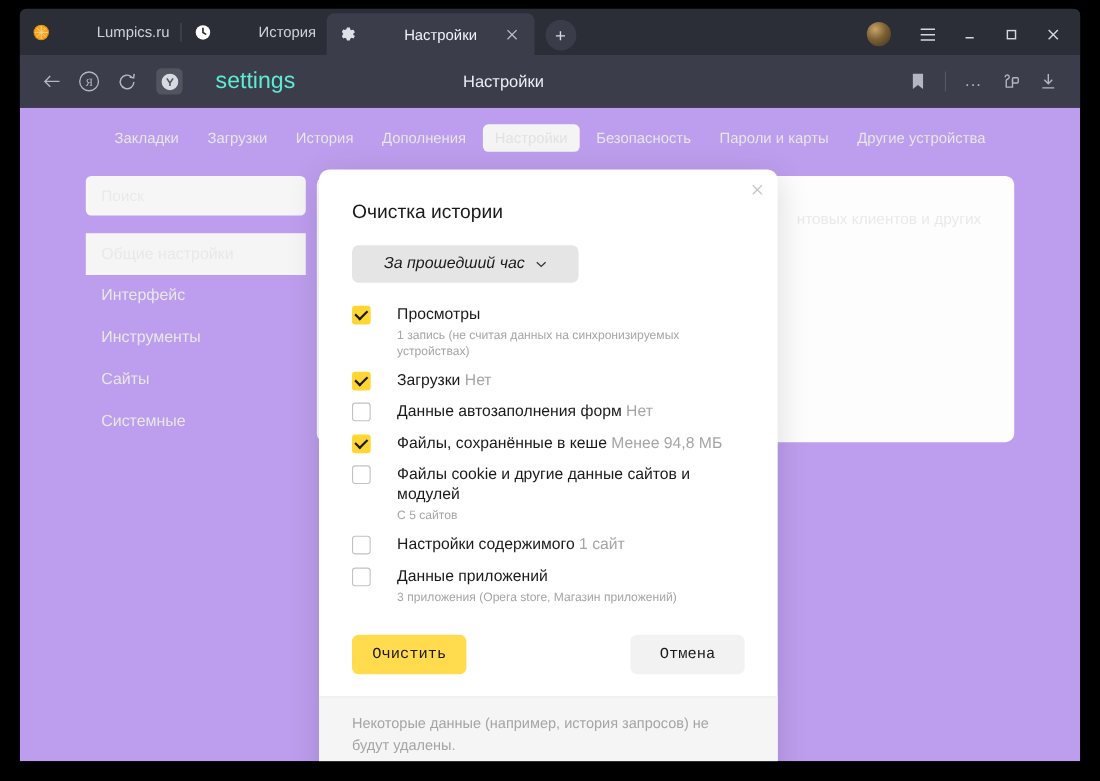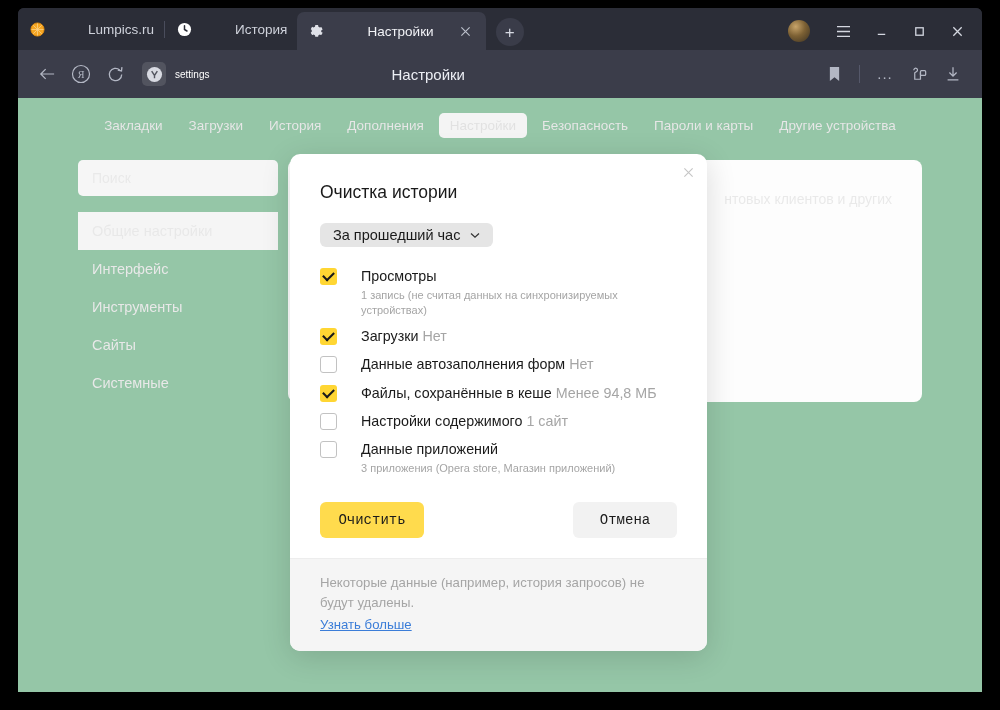--- a/index.html
+++ b/index.html
@@ -126,43 +126,44 @@
     flex: none;
   }
   #site-badge {
     width: 24px; height: 24px;
     border-radius: 5px;
     background: #52545f;
     display: flex; align-items: center; justify-content: center;
     flex: none;
   }
   #url-text {
-    color: #ffffff;
-    font-size: 10px;
+    color: #5eead4;
+    font-size: 21px;
+    margin-left: 21px;
   }
   #page-title-center {
     flex: 1 1 auto;
     text-align: center;
     color: #eceef4;
     font-size: 15px;
     padding-right: 170px;
   }
   #addr-right {
     display: flex; align-items: center; gap: 0;
     flex: none;
   }
   .addr-sep {
     width: 1px; height: 18px; background: #55586a; margin: 0 8px;
   }
 
   
   #page {
     position: relative;
     height: 594px;
-    background: #15803d;
+    background: #6d28d9;
     overflow: hidden;
   }
   #settings-nav {
     display: flex;
     justify-content: center;
     gap: 4px;
     padding-top: 15px;
   }
   .nav-item {
     font-size: 13.5px;
@@ -254,25 +255,26 @@
     font-size: 17.5px;
     color: #1a1a1a;
     margin-bottom: 20px;
   }
   #period-select {
     display: inline-flex;
     align-items: center;
     gap: 10px;
     background: #e5e5e5;
     border-radius: 6px;
-    height: 24px;
-    padding: 0 13px;
+    height: 34px;
+    padding: 0 29px;
     font-size: 14.5px;
     color: #1a1a1a;
     margin-bottom: 20px;
+    font-style: italic;
   }
   #period-select .chev { font-size: 10px; color: #333; }
 
   .opt-row {
     display: flex;
     align-items: flex-start;
     gap: 24px;
     margin-bottom: 9px;
   }
   .cbox {
@@ -557,20 +559,27 @@
           </div>
 
           <div class="opt-row">
             <span class="cbox on"></span>
             <span class="opt-text">
               <span>Файлы, сохранённые в кеше</span>
               <span class="opt-meta">Менее 94,8 МБ</span>
             </span>
           </div>
 
+          <div class="opt-row">
+            <span class="cbox off"></span>
+            <span>
+              <span class="opt-text">Файлы cookie и другие данные сайтов и модулей</span>
+              <div class="opt-sub">С 5 сайтов</div>
+            </span>
+          </div>
 
           <div class="opt-row">
             <span class="cbox off"></span>
             <span class="opt-text">
               <span>Настройки содержимого</span>
               <span class="opt-meta">1 сайт</span>
             </span>
           </div>
 
           <div class="opt-row">

